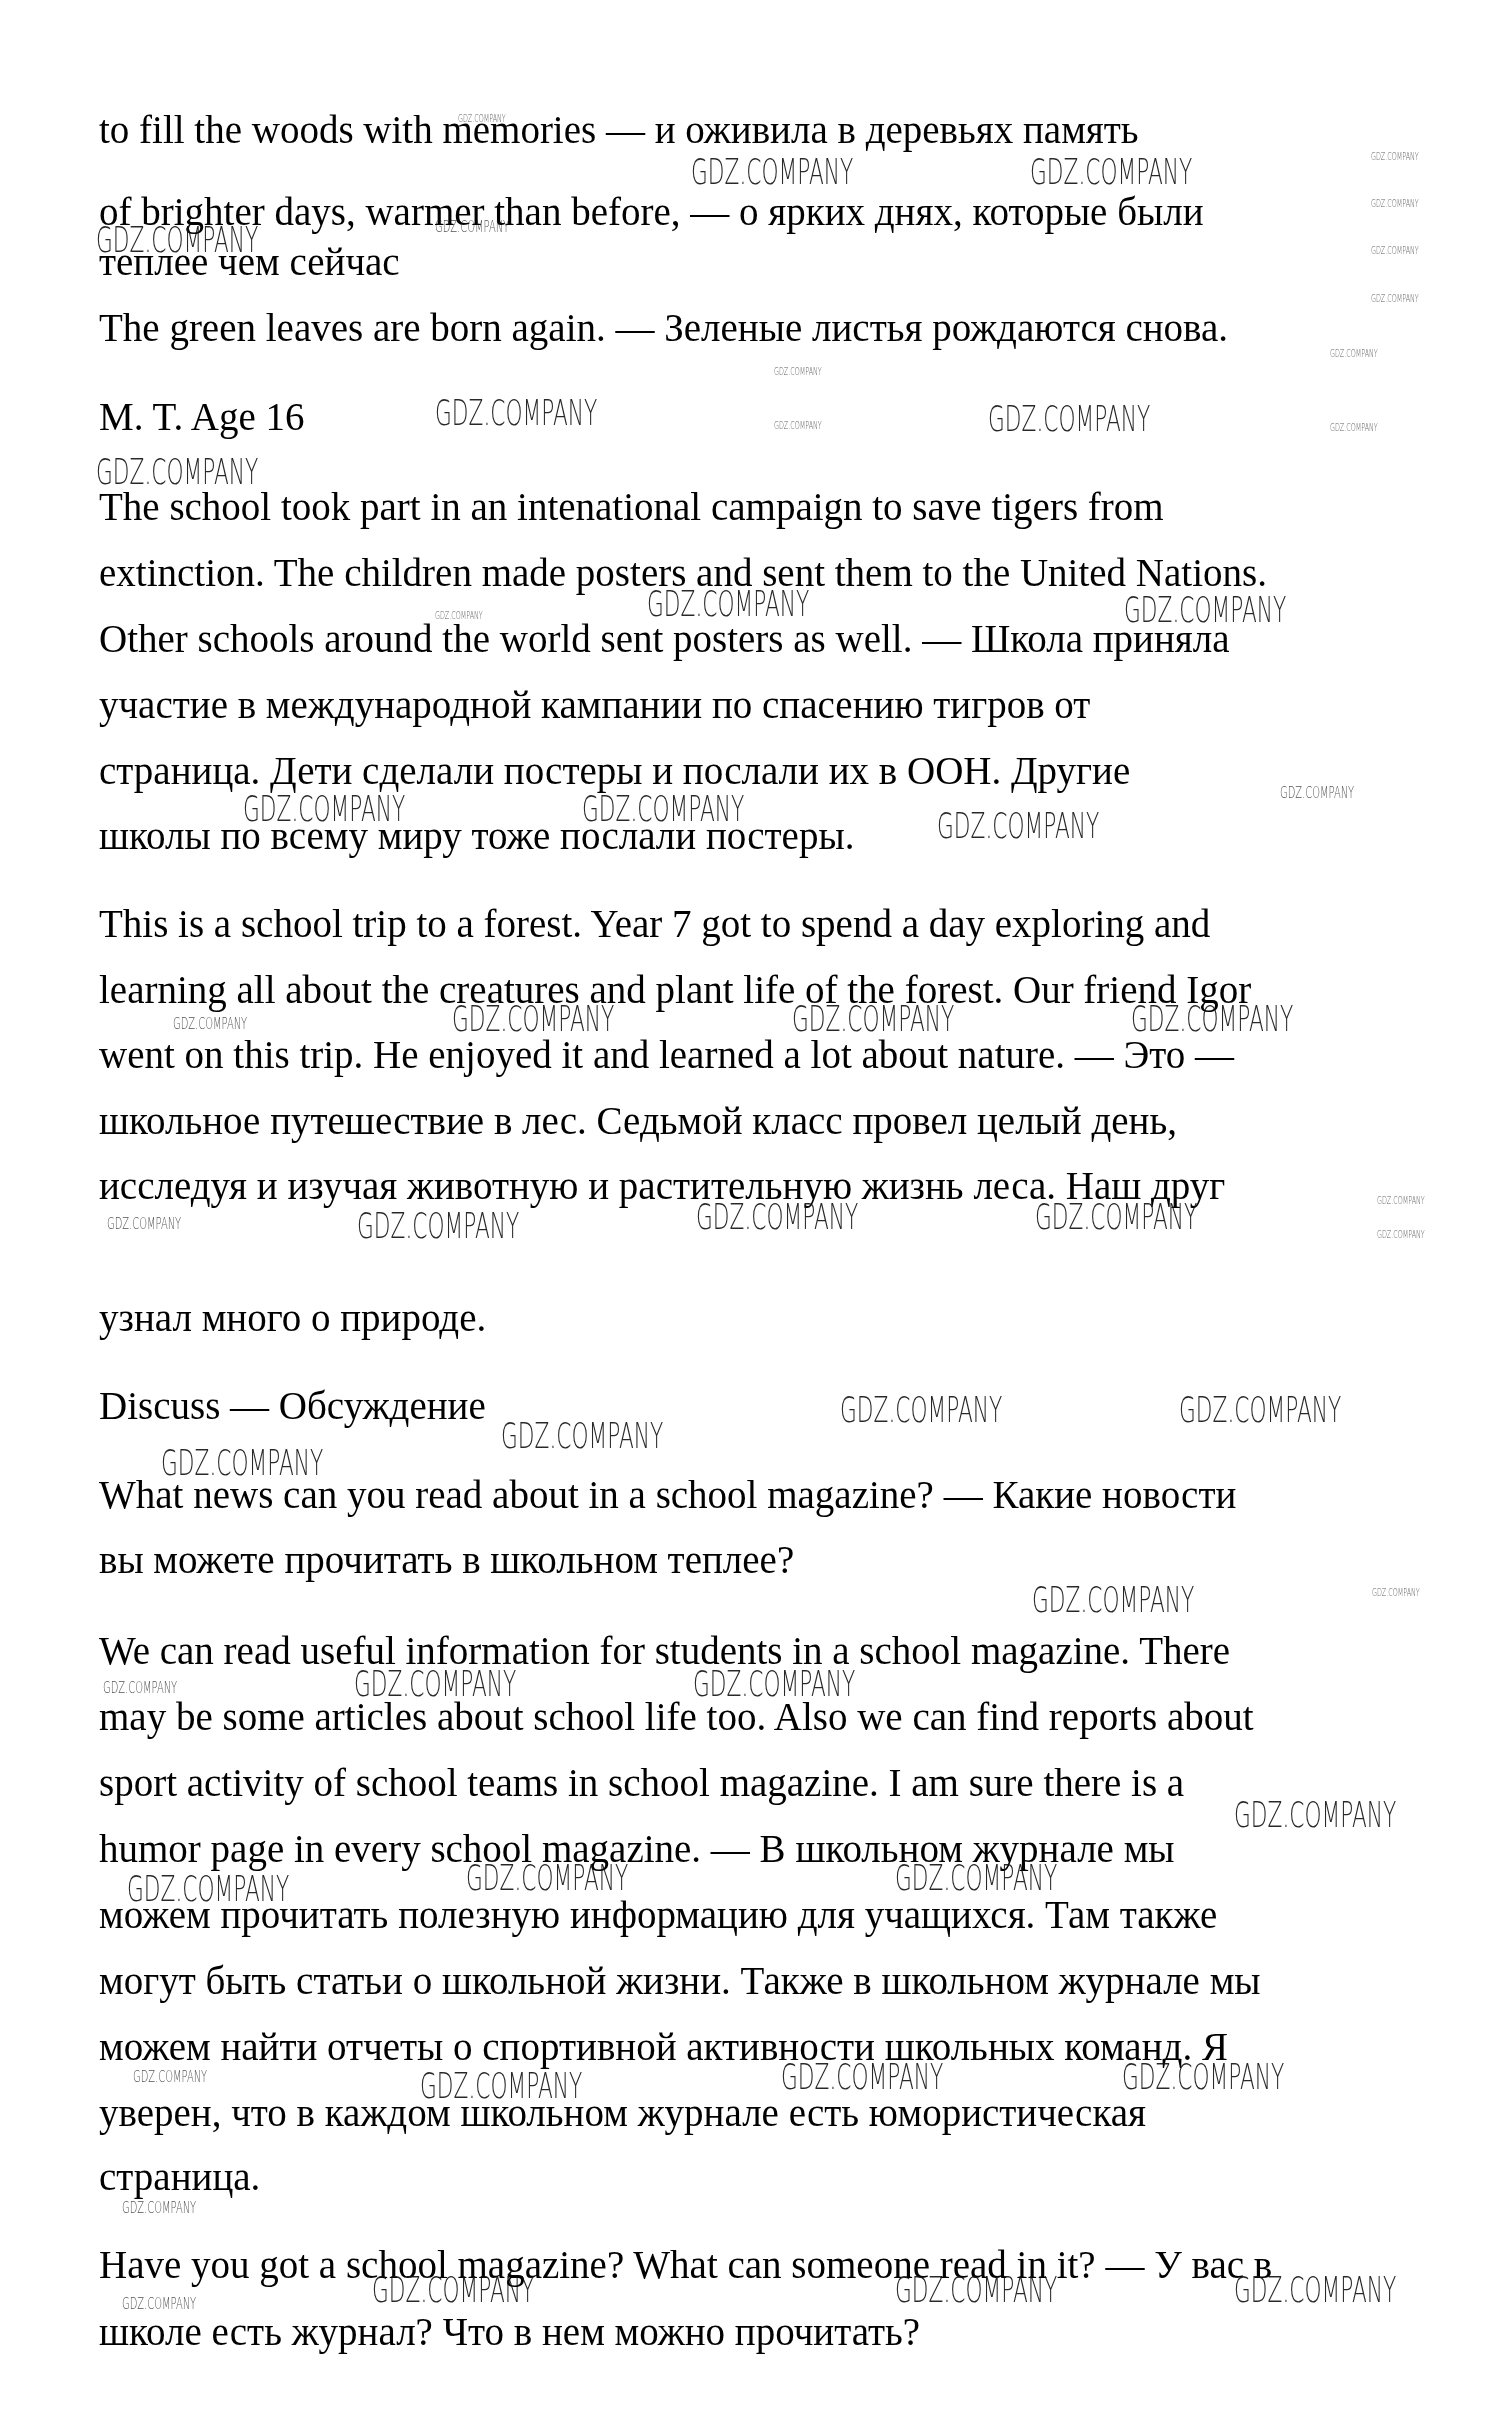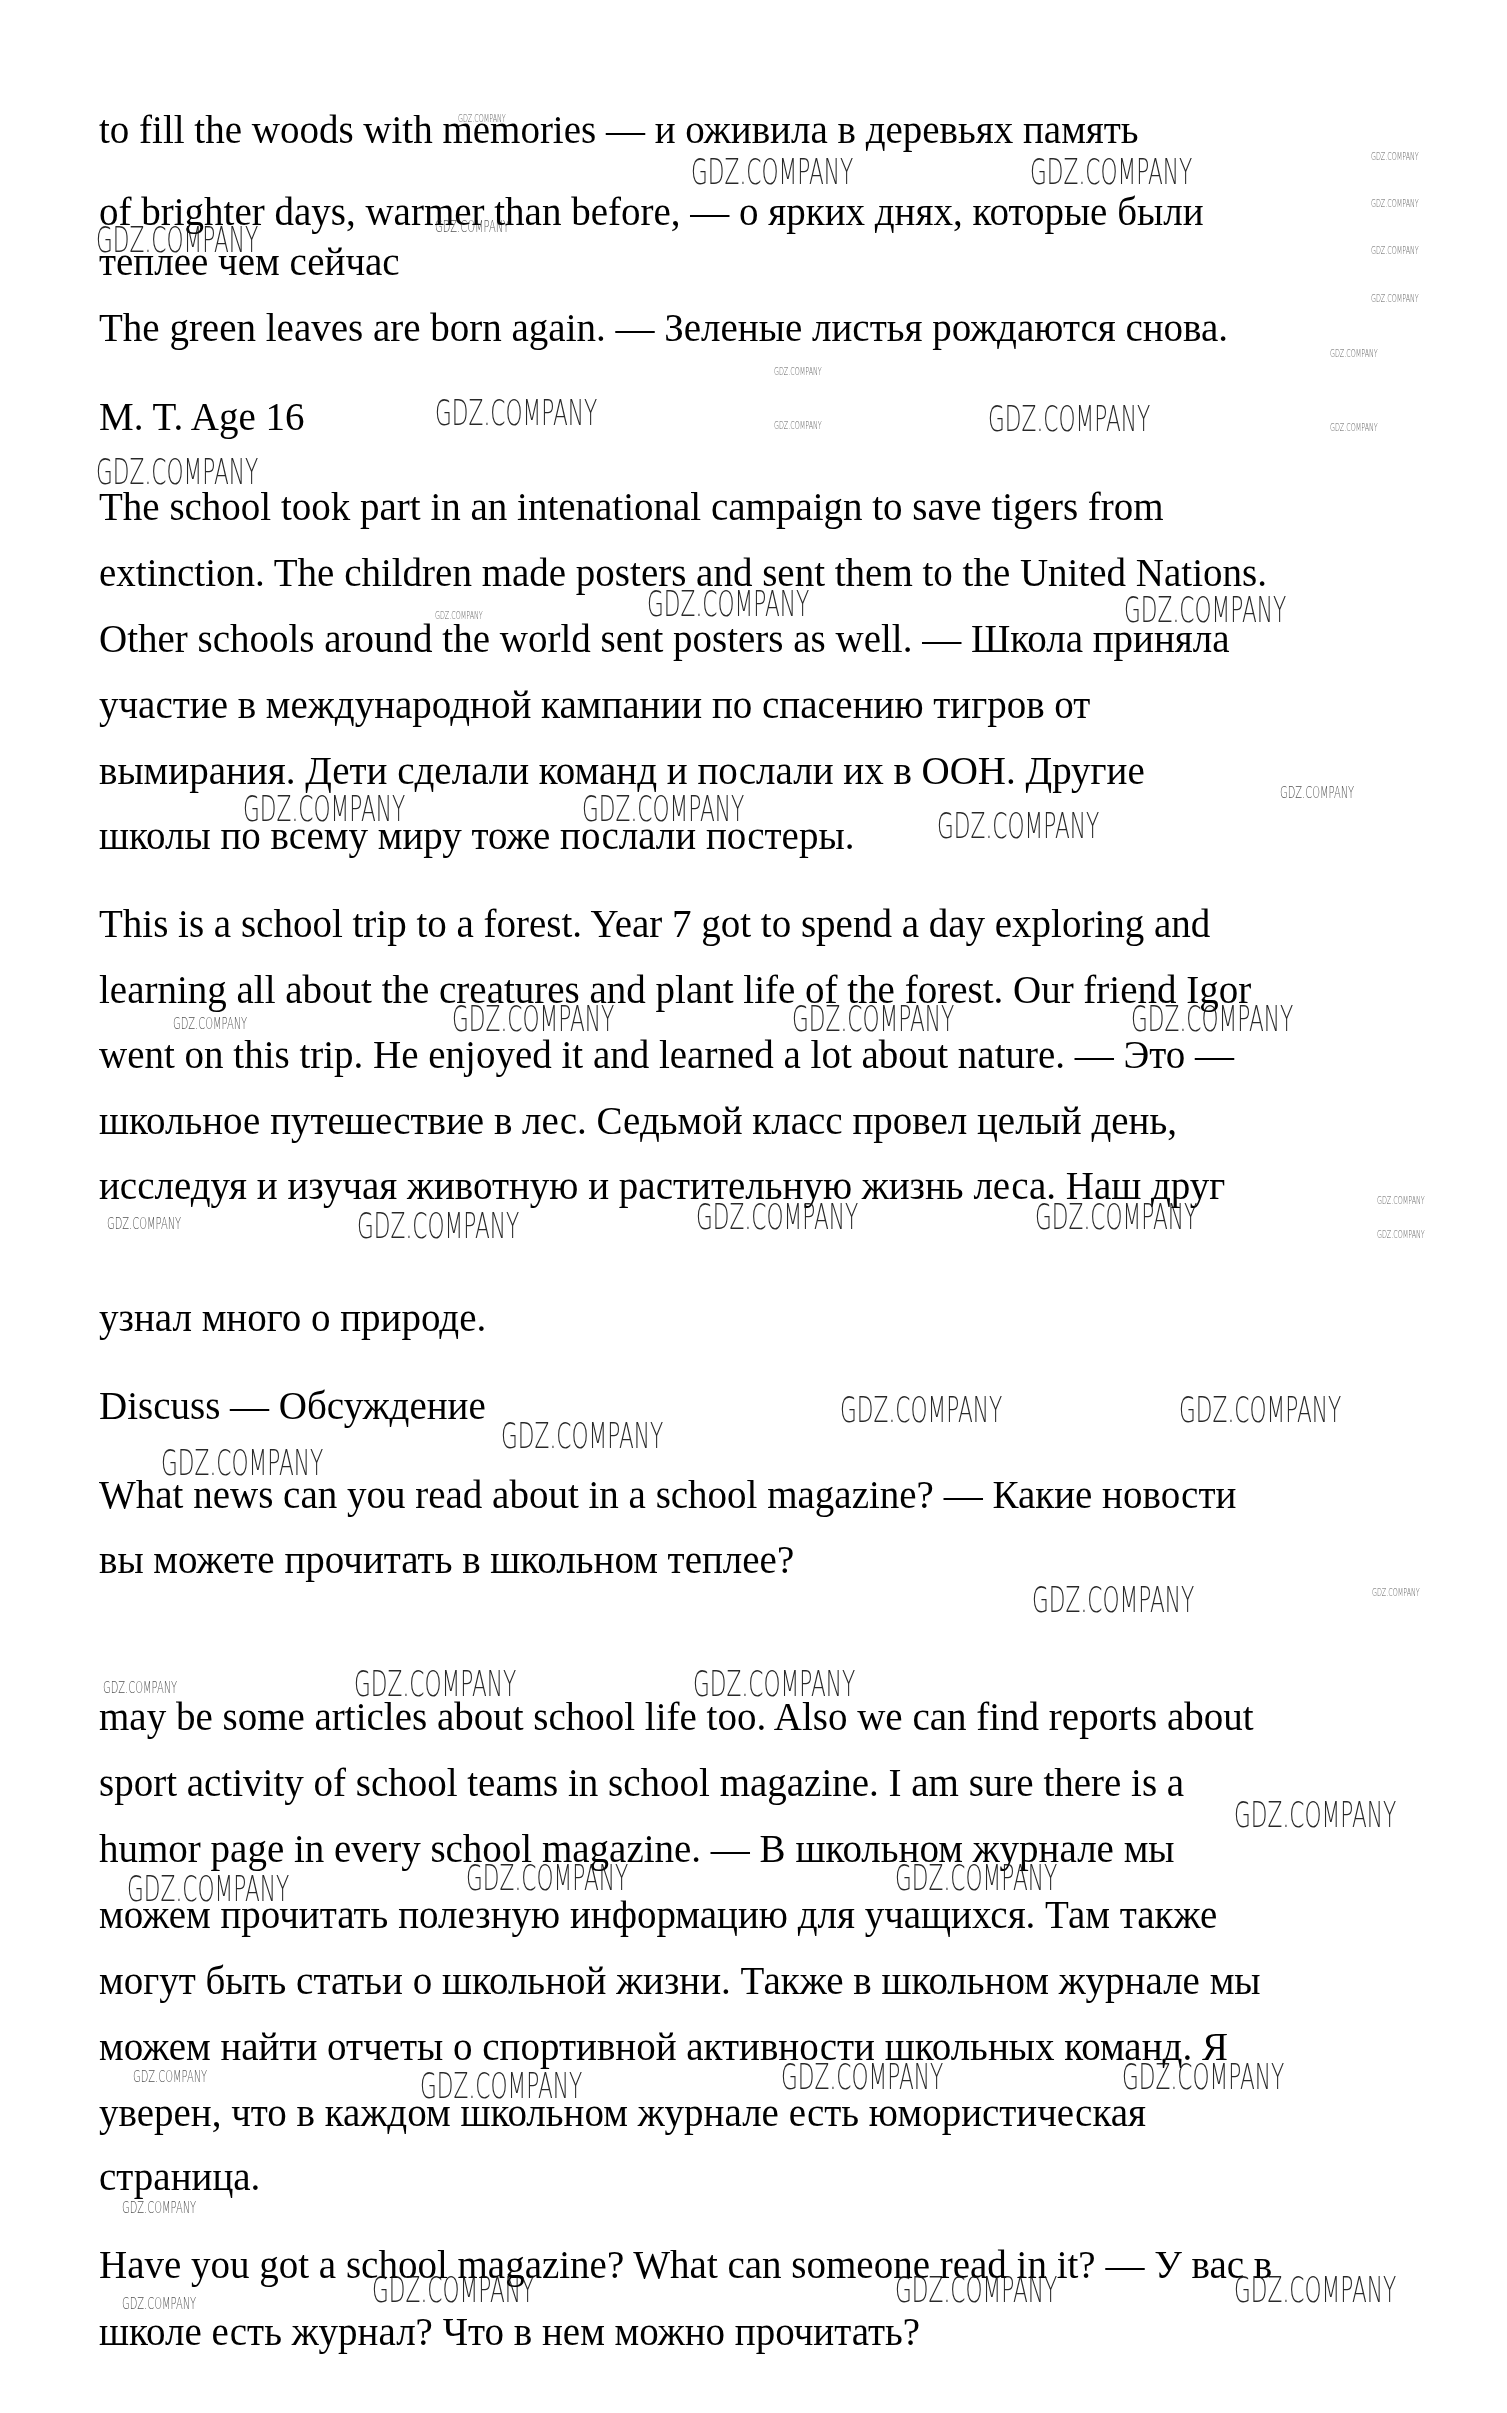--- a/index.html
+++ b/index.html
@@ -33,35 +33,36 @@
   <div class="line" style="top:212px">of brighter days, warmer than before, — о ярких днях, которые были</div>
   <div class="line" style="top:262px">теплее чем сейчас</div>
   <div class="line" style="top:328px">The green leaves are born again. — Зеленые листья рождаются снова.</div>
 
   <div class="line" style="top:417px">M. T. Age 16</div>
 
   <div class="line" style="top:507px">The school took part in an intenational campaign to save tigers from</div>
   <div class="line" style="top:573px">extinction. The children made posters and sent them to the United Nations.</div>
   <div class="line" style="top:639px">Other schools around the world sent posters as well. — Школа приняла</div>
   <div class="line" style="top:705px">участие в международной кампании по спасению тигров от</div>
-  <div class="line" style="top:771px">вымирания. Дети сделали команд и послали их в ООН. Другие</div>
+  <div class="line" style="top:771px">страница. Дети сделали постеры и послали их в ООН. Другие</div>
   <div class="line" style="top:836px">школы по всему миру тоже послали постеры.</div>
 
   <div class="line" style="top:924px">This is a school trip to a forest. Year 7 got to spend a day exploring and</div>
   <div class="line" style="top:990px">learning all about the creatures and plant life of the forest. Our friend Igor</div>
   <div class="line" style="top:1055px">went on this trip. He enjoyed it and learned a lot about nature. — Это —</div>
   <div class="line" style="top:1121px">школьное путешествие в лес. Седьмой класс провел целый день,</div>
   <div class="line" style="top:1186px">исследуя и изучая животную и растительную жизнь леса. Наш друг</div>
   <div class="line" style="top:1318px">узнал много о природе.</div>
 
   <div class="line" style="top:1495px">What news can you read about in a school magazine? — Какие новости</div>
 
   <div class="line" style="top:1406px">Discuss — Обсуждение</div>
   <div class="line" style="top:1560px">вы можете прочитать в школьном теплее?</div>
 
+  <div class="line" style="top:1651px">We can read useful information for students in a school magazine. There</div>
   <div class="line" style="top:1717px">may be some articles about school life too. Also we can find reports about</div>
   <div class="line" style="top:1783px">sport activity of school teams in school magazine. I am sure there is a</div>
   <div class="line" style="top:1849px">humor page in every school magazine. — В школьном журнале мы</div>
   <div class="line" style="top:1915px">можем прочитать полезную информацию для учащихся. Там также</div>
   <div class="line" style="top:1981px">могут быть статьи о школьной жизни. Также в школьном журнале мы</div>
   <div class="line" style="top:2047px">можем найти отчеты о спортивной активности школьных команд. Я</div>
   <div class="line" style="top:2113px">уверен, что в каждом школьном журнале есть юмористическая</div>
   <div class="line" style="top:2177px">страница.</div>
 
   <div class="line" style="top:2265px">Have you got a school magazine? What can someone read in it? — У вас в</div>

